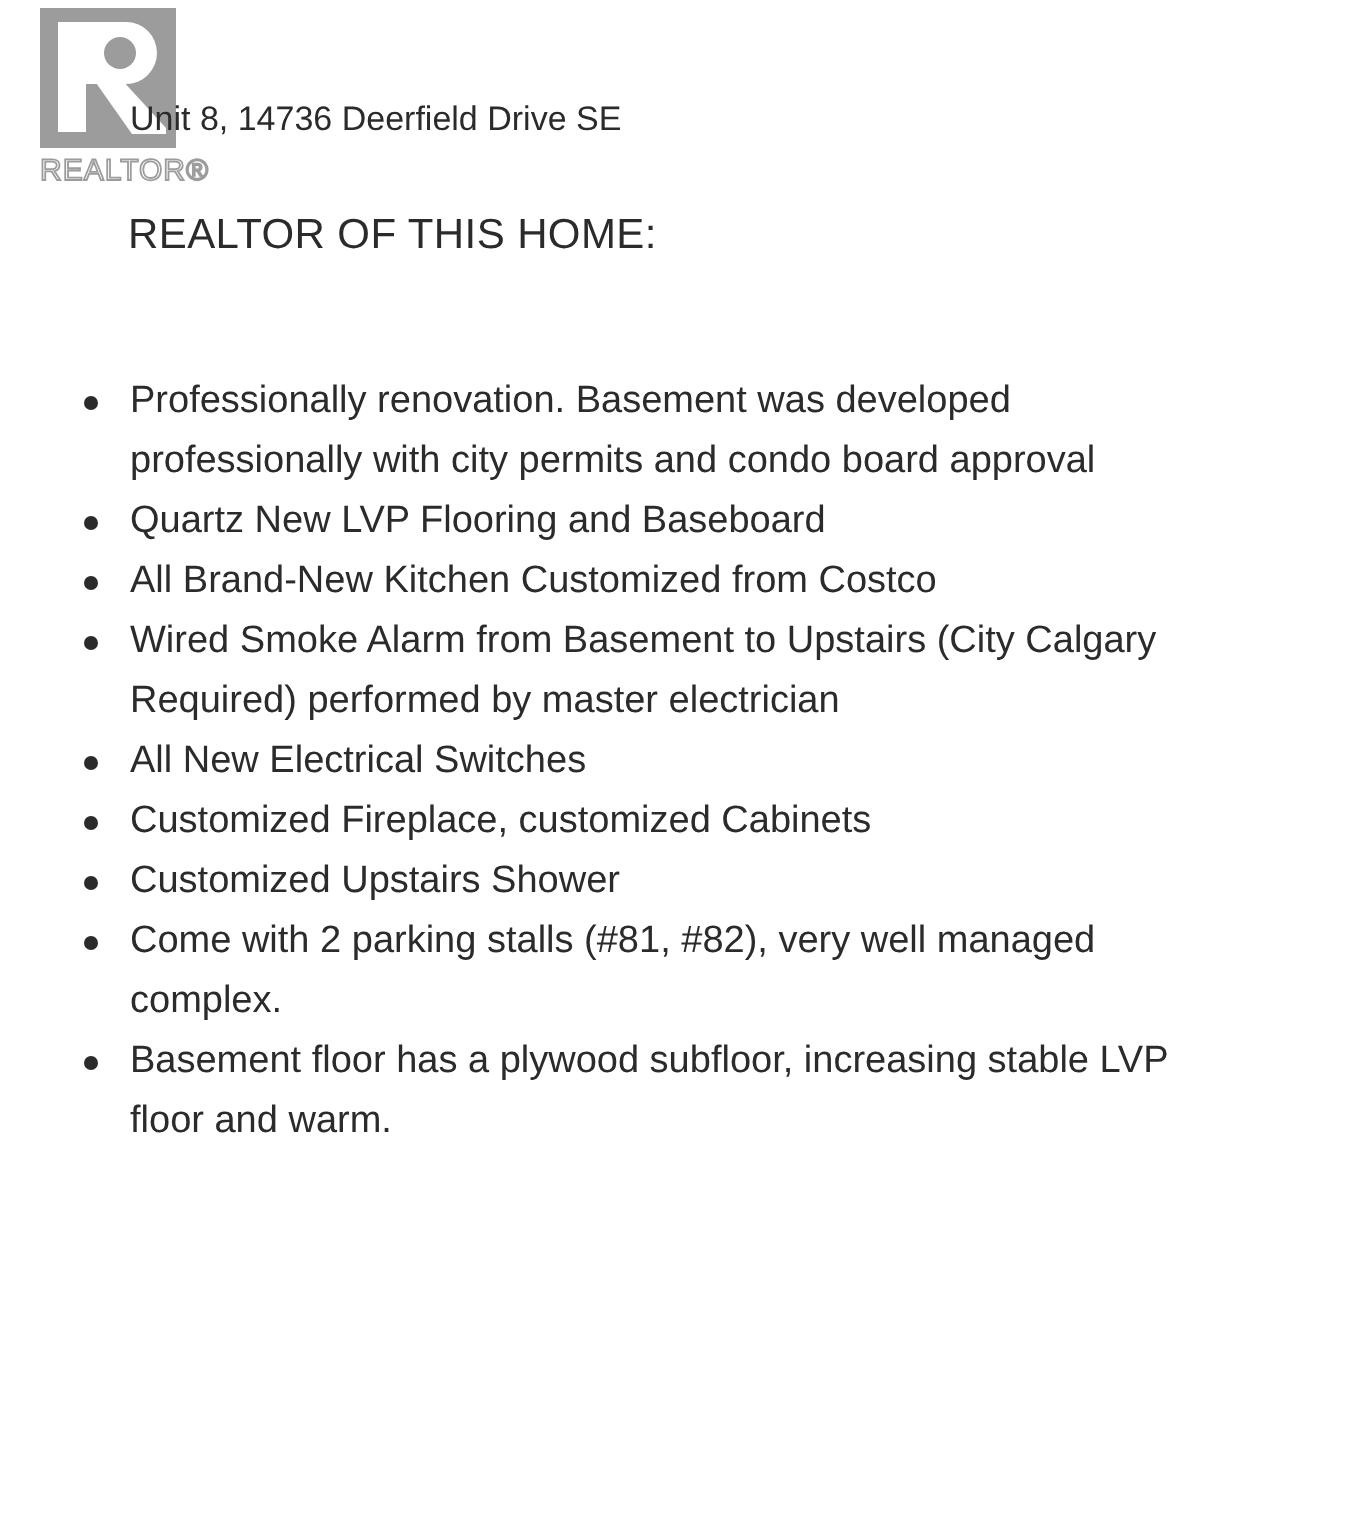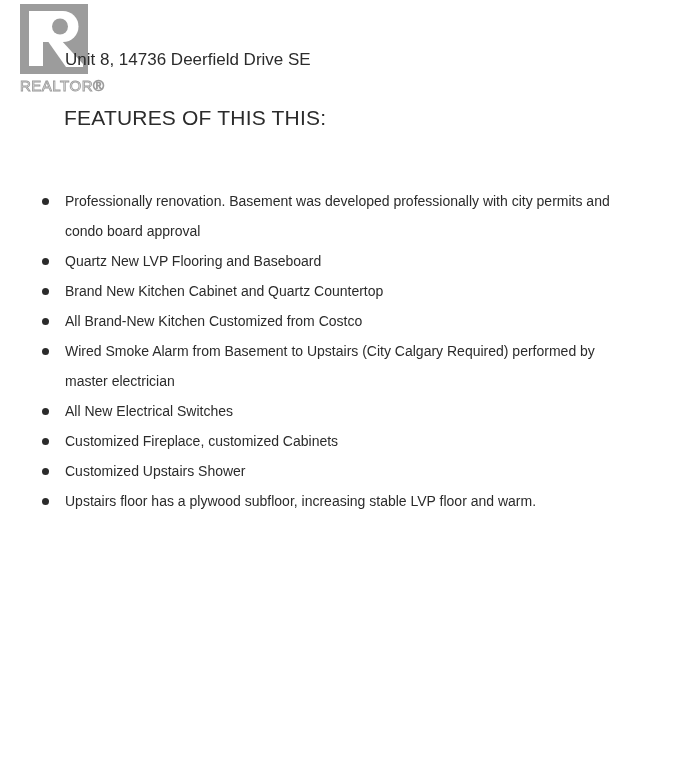--- a/index.html
+++ b/index.html
@@ -48,21 +48,21 @@
   }
 
   ul.features {
     position: absolute;
     left: 39px;
     top: 186px;
     width: 574px;
     margin: 0;
     padding: 0;
     list-style: none;
-    font-size: 14px;
+    font-size: 19px;
     line-height: 30px;
   }
   ul.features li {
     position: relative;
     padding-left: 26px;
   }
   ul.features li::before {
     content: "";
     position: absolute;
     left: 3px;
@@ -84,27 +84,27 @@
       <rect x="9" y="7" width="14" height="55" fill="#ffffff"></rect>
       <path fill="#ffffff" d="M23 7 h20 a15.5 15.5 0 0 1 0 31 h-20 z"></path>
       <circle cx="40" cy="22.5" r="8" fill="#9c9c9c"></circle>
       <polygon fill="#ffffff" points="27,36 41,36 63,60 63,63 46,63"></polygon>
     </svg>
     <div class="wordmark">REALTOR®</div>
   </div>
 
   <div class="address">Unit 8, 14736 Deerfield Drive SE</div>
 
-  <div class="features-heading">FEATURES OF THIS THIS:</div>
+  <div class="features-heading">REALTOR OF THIS HOME:</div>
 
   <ul class="features">
     <li>Professionally renovation. Basement was developed professionally with city permits and condo board approval</li>
     <li>Quartz New LVP Flooring and Baseboard</li>
-    <li>Brand New Kitchen Cabinet and Quartz Countertop</li>
     <li>All Brand-New Kitchen Customized from Costco</li>
     <li>Wired Smoke Alarm from Basement to Upstairs (City Calgary Required) performed by master electrician</li>
     <li>All New Electrical Switches</li>
     <li>Customized Fireplace, customized Cabinets</li>
     <li>Customized Upstairs Shower</li>
-    <li>Upstairs floor has a plywood subfloor, increasing stable LVP floor and warm.</li>
+    <li>Come with 2 parking stalls (#81, #82), very well managed complex.</li>
+    <li>Basement floor has a plywood subfloor, increasing stable LVP floor and warm.</li>
   </ul>
 
 </div>
 
 </body></html>

